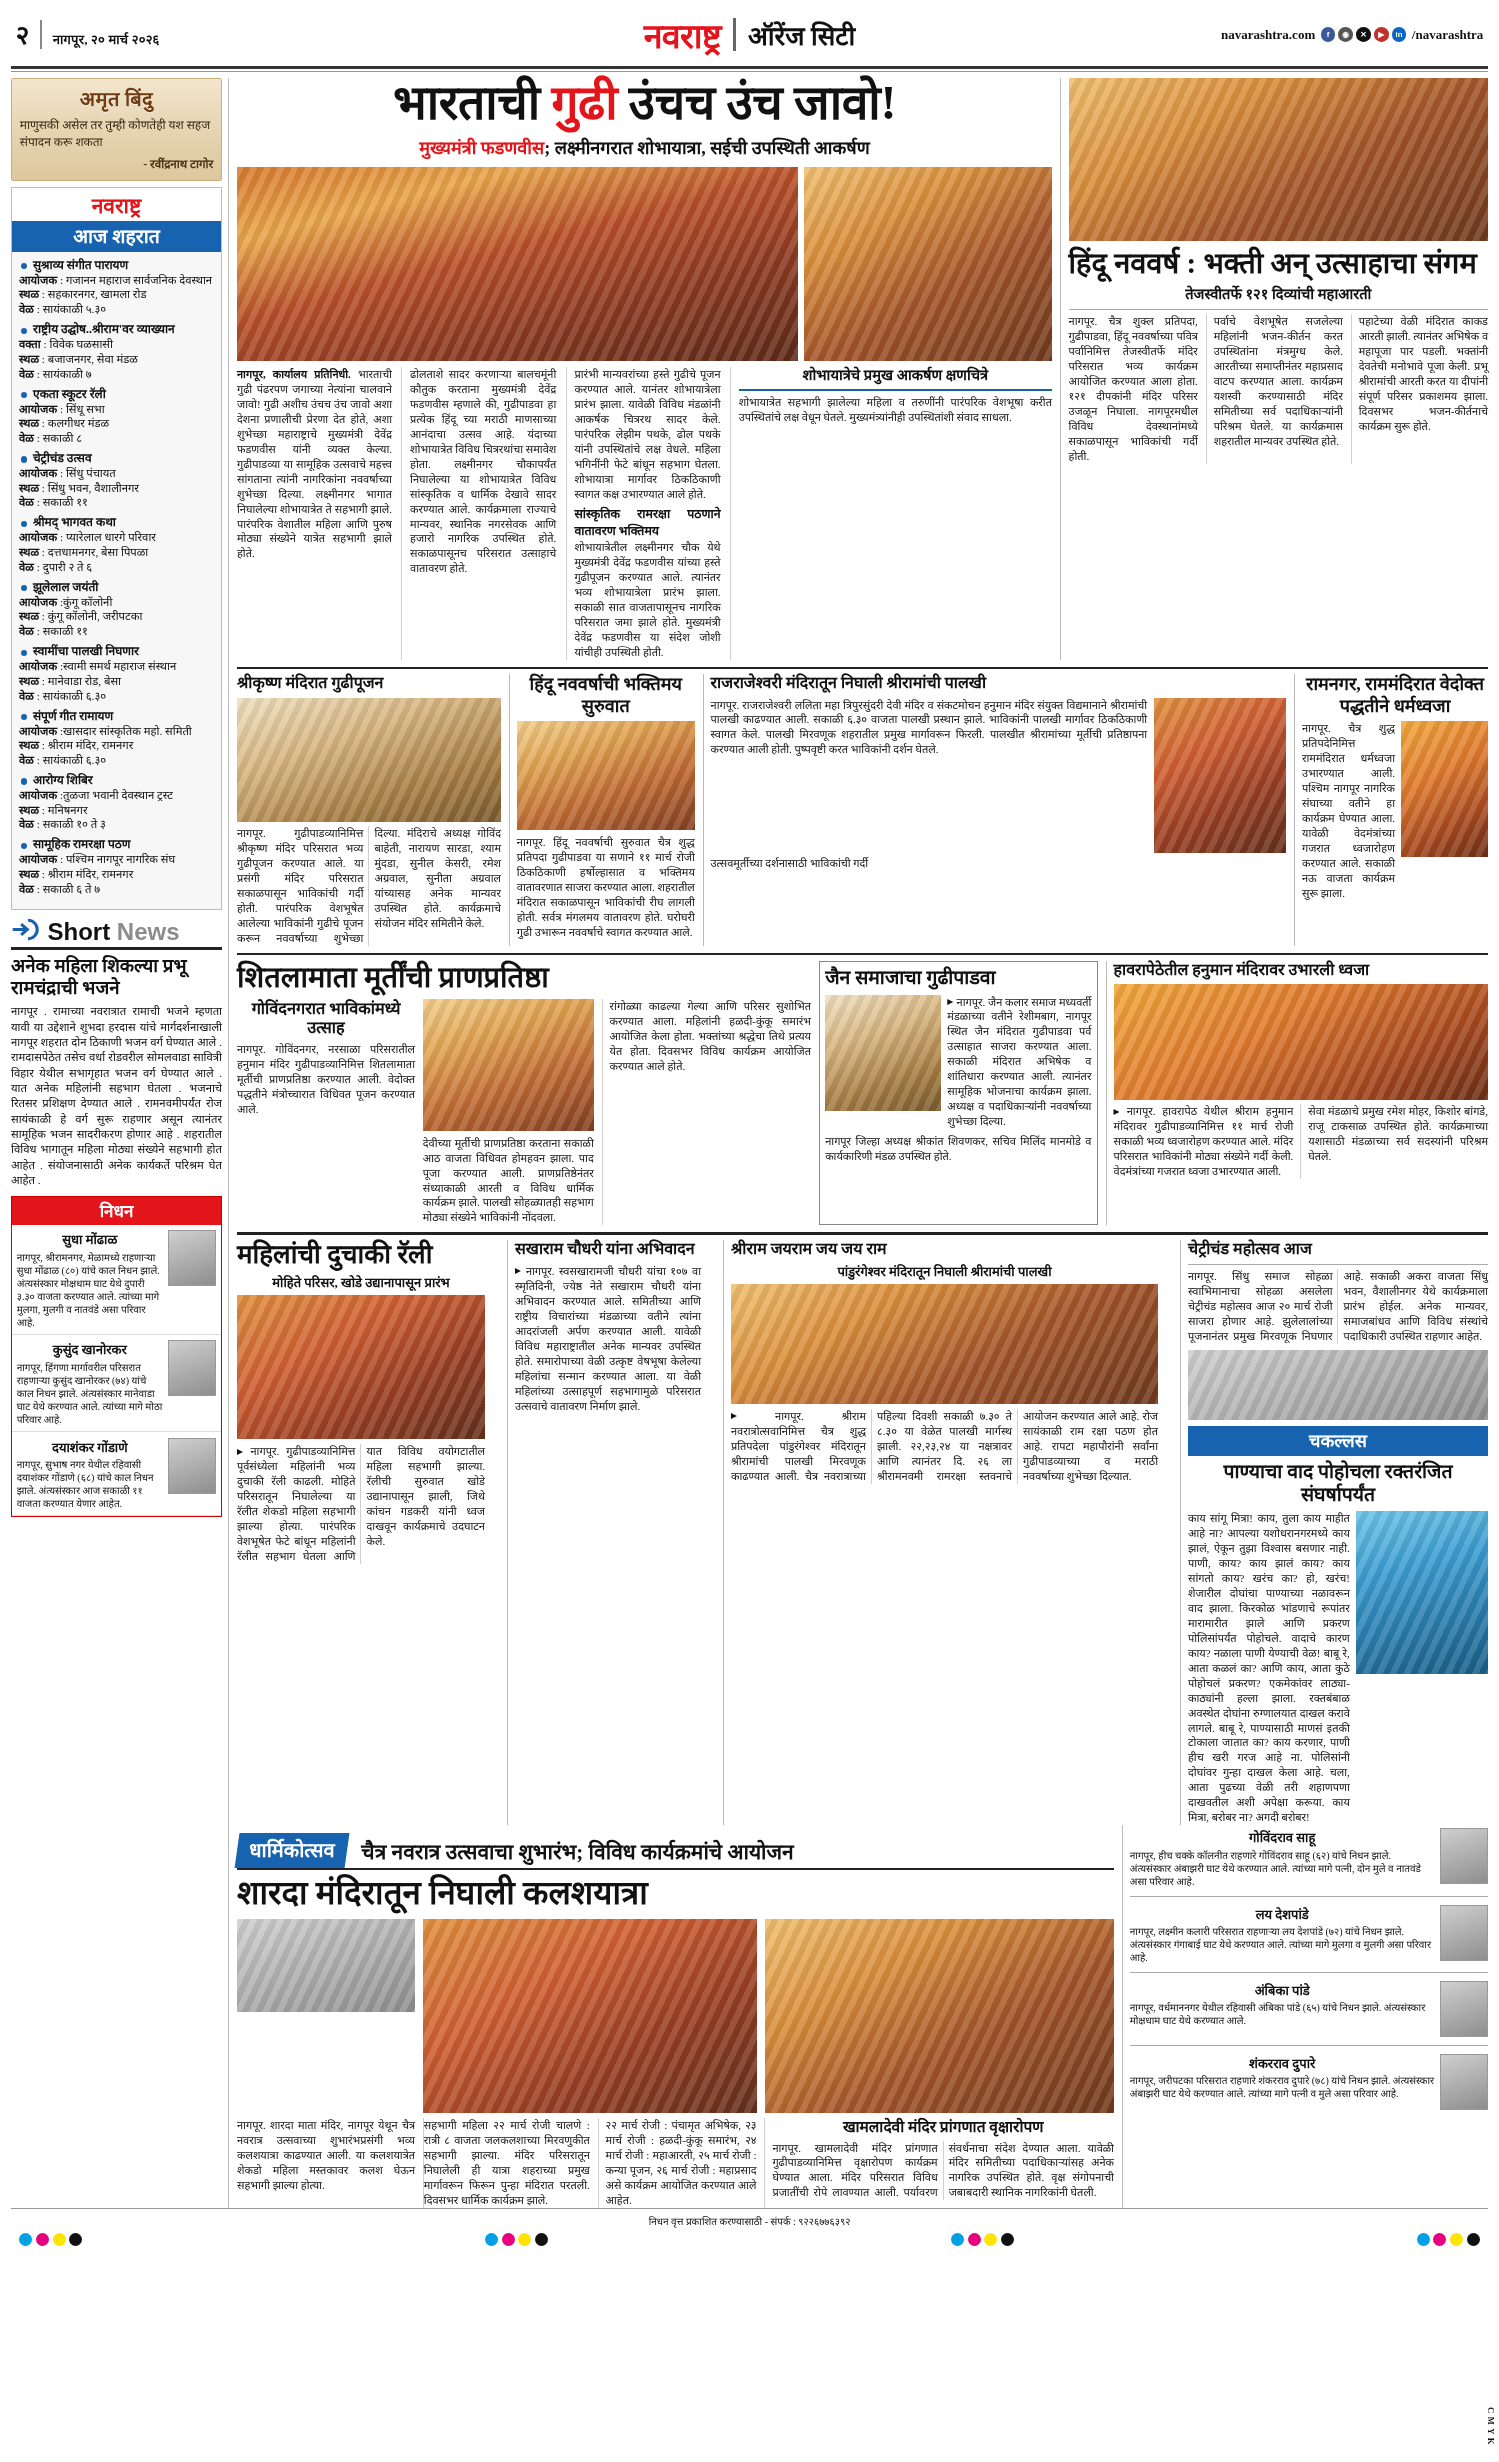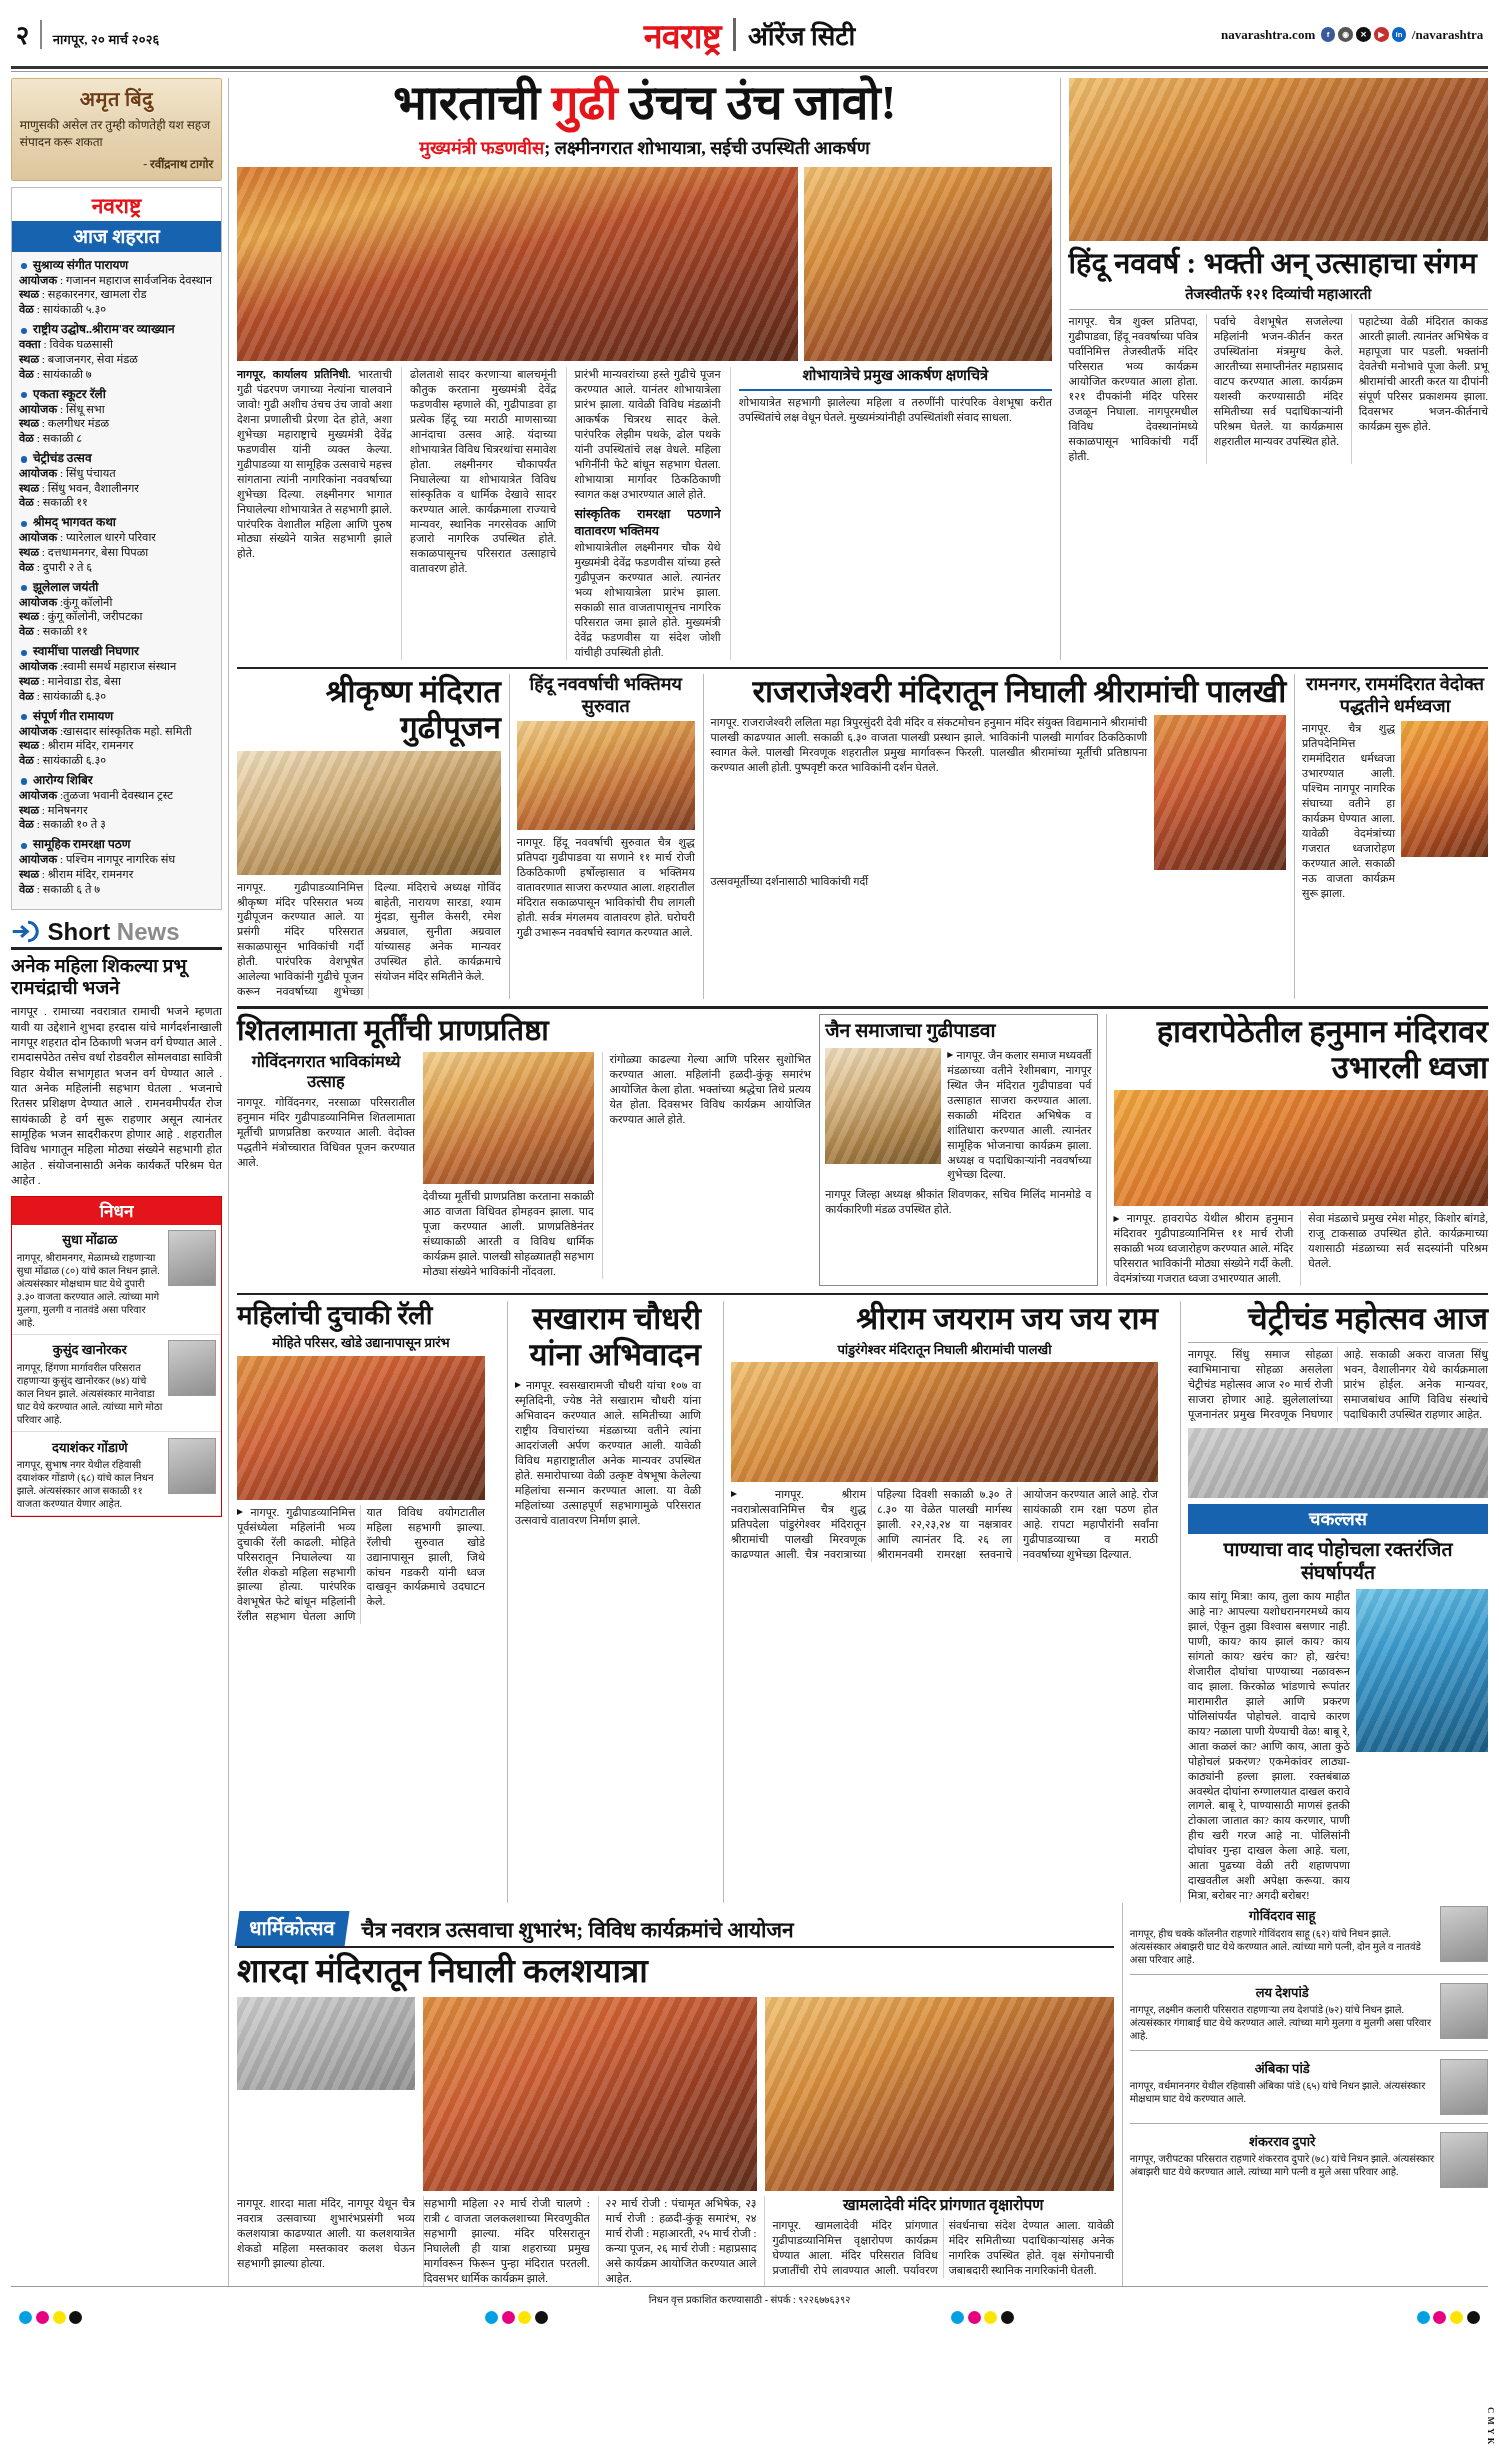--- a/index.html
+++ b/index.html
@@ -61,21 +61,21 @@
              font-weight: 800; padding: 1.6px 0 3.1px; }
   .aaj-list { padding: 5.4px 7px 7px; }
   .ev { margin-bottom: 5.4px; }
   .ev-title { font-size: 12px; font-weight: 700; position: relative; padding-left: 14px; line-height: 1.25; }
   .ev-title::before { content:""; position: absolute; left: 1.6px; top: 5.4px; width: 6.2px; height: 6.2px;
                       background: #1763b0; border-radius: 50%; }
   .ev-row { font-size: 11.3px; line-height: 1.3; }
   .ev-row b { font-weight: 700; }
 
   
-  .sn-head { display: flex; align-items: center; gap: 7px; margin: 3.1px 0 1.6px; }
+  .sn-head { display: flex; align-items: flex-start; gap: 7px; margin: 3.1px 0 1.6px; }
   .sn-arrow { width: 29.5px; height: 23px; position: relative; }
   .sn-arrow svg { display: block; }
   .sn-title { font-size: 24px; font-weight: 800; font-family: "Liberation Sans", sans-serif; color:#111;}
   .sn-title .grey { color: #8c8c8c; }
   .sn-rule { height: 2.3px; background: #222; margin: 1.6px 0 5.4px; }
   .sn-h2 { font-size: 18.6px; font-weight: 800; line-height: 1.2; margin-bottom: 4.7px; }
   .sn-body { font-size: 11.3px; line-height: 1.36; text-align: justify; }
 
   
   .nidhan-box { border: 0.8px solid #c00; margin-top: 7.8px; }
@@ -87,21 +87,21 @@
   .nidhan-body { font-size: 10px; line-height: 1.3; }
   .nidhan-photo { width: 48px; height: 56px; flex: none; border: 0.8px solid #999;
                   background: linear-gradient(160deg,#cfcfcf,#8e8e8e); }
 
   
   .hl-xl { font-size: 48px; font-weight: 800; line-height: 1.06; text-align: center; letter-spacing: -0.4px; }
   .hl-xl .red { color: #e4141b; }
   .sub-xl { text-align: center; font-size: 18px; font-weight: 700; margin-top: 6.2px; }
   .sub-xl .redbox { color: #e4141b; }
   .hl-l { font-size: 29px; font-weight: 800; line-height: 1.14; text-align: left; }
-  .hl-m { font-size: 31px; font-weight: 800; line-height: 1.16; text-align: right; }
+  .hl-m { font-size: 16px; font-weight: 800; line-height: 1.16; text-align: left; }
   .hl-s { font-size: 18px; font-weight: 800; line-height: 1.18; text-align: center; }
   .dek { font-size: 13px; font-weight: 700; text-align: center; margin-top: 3.1px; }
 
   
   .txt { font-size: 11px; line-height: 1.36; text-align: justify; hyphens: auto; }
   .txt .dateline { font-weight: 700; }
   .cols2 { column-count: 2; column-gap: 11px; column-rule: 0.8px solid #cfcfcf; }
   .cols3 { column-count: 3; column-gap: 11px; column-rule: 0.8px solid #cfcfcf; }
 
   .marker::before { content: "\25B6"; font-size: 7.8px; margin-right: 3.1px; vertical-align: 1.6px; }

